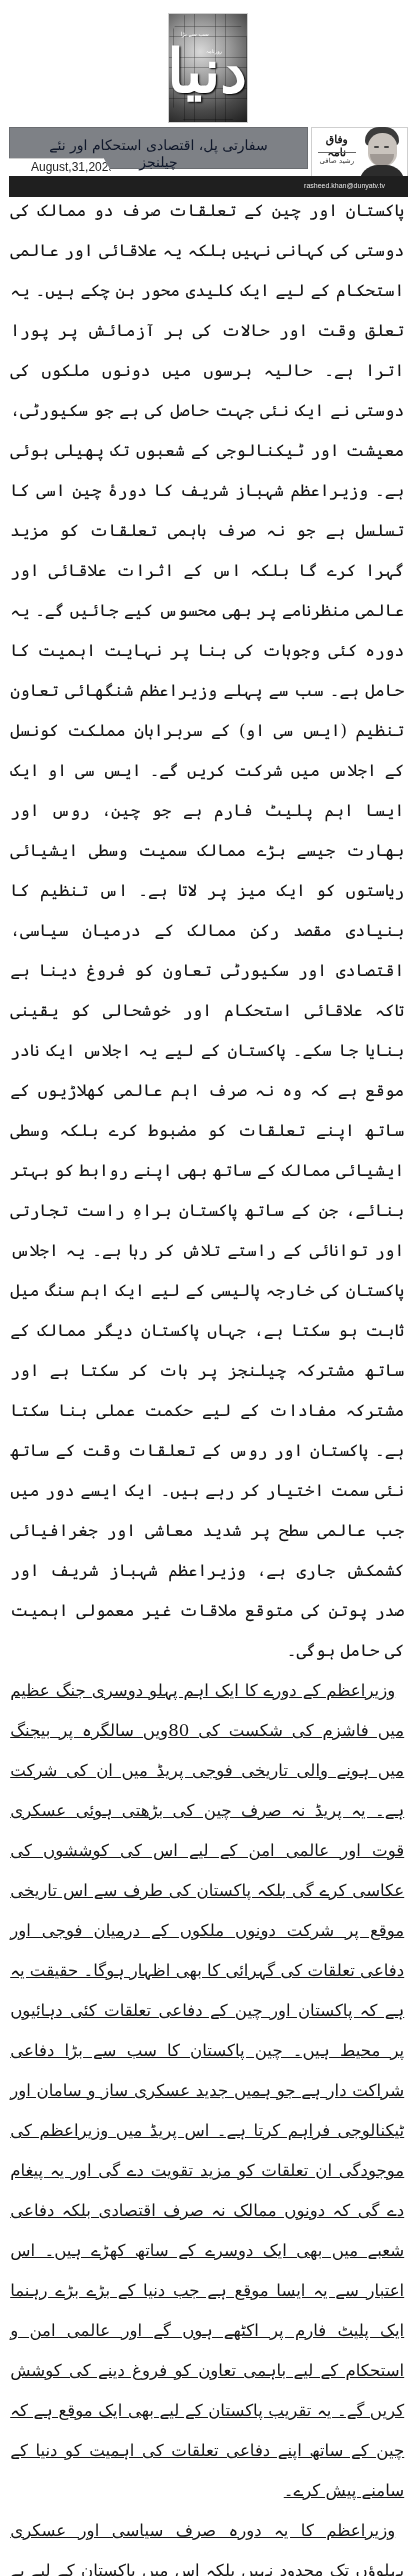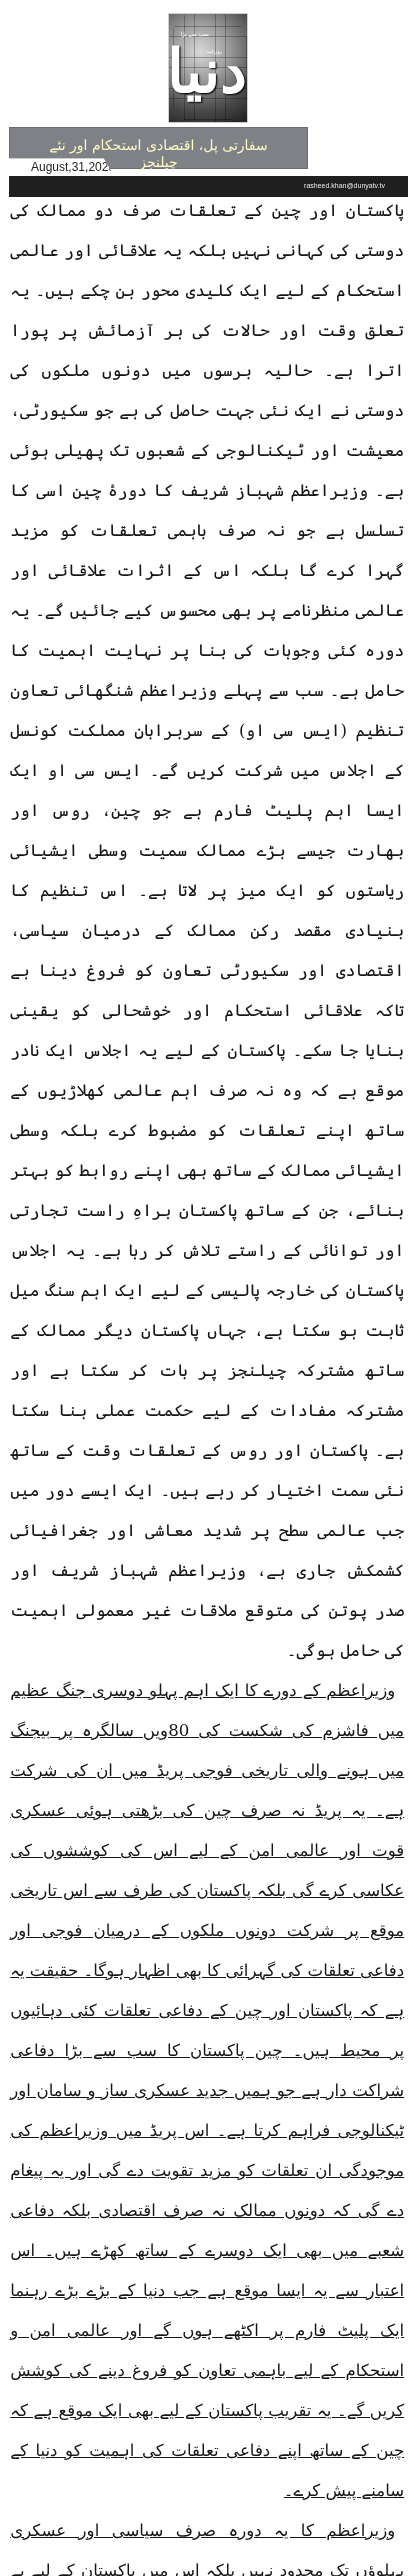--- a/index.html
+++ b/index.html
@@ -79,21 +79,21 @@
       border: 0.6px solid #6a6d71;
     }
     .title-text {
       position: absolute;
       left: 25.5px; right: 25.5px;
       top: 9px;
       text-align: center;
       direction: rtl;
       font-family: "DejaVu Serif", serif;
       font-size: 14px;
-      color: #fef9c3;
+      color: #0f172a;
       line-height: 1.2;
     }
     .date-tab {
       position: absolute;
       left: 0; top: 31px;
       width: 105px;
       height: 18px;
       background: #ffffff;
       clip-path: polygon(0 0, 90% 0, 100% 100%, 0 100%);
       border-top: 0.6px solid #ccc;
@@ -214,20 +214,33 @@
   <div class="logo-word">دنیا</div>
 </div>
 
 <div class="banner">
   <div class="title-bar">
     <div class="title-text">سفارتی پل، اقتصادی استحکام اور نئے چیلنجز</div>
   </div>
   <div class="date-tab">
     <div class="date-text">August,31,2025</div>
   </div>
+  <div class="author-card">
+    <div class="column-name">وفاق نامہ</div>
+    <div class="card-divider"></div>
+    <div class="author-name">رشید صافی</div>
+    <div class="author-photo">
+      <div class="photo-hair"></div>
+      <div class="photo-face"></div>
+      <div class="photo-eye-l"></div>
+      <div class="photo-eye-r"></div>
+      <div class="photo-beard"></div>
+      <div class="photo-body"></div>
+    </div>
+  </div>
   <div class="email-bar">
     <div class="email-text">rasheed.khan@dunyatv.tv</div>
   </div>
 </div>
 
 <div class="article">
   <p>پاکستان اور چین کے تعلقات صرف دو ممالک کی دوستی کی کہانی نہیں بلکہ یہ علاقائی اور عالمی استحکام کے لیے ایک کلیدی محور بن چکے ہیں۔ یہ تعلق وقت اور حالات کی ہر آزمائش پر پورا اترا ہے۔ حالیہ برسوں میں دونوں ملکوں کی دوستی نے ایک نئی جہت حاصل کی ہے جو سکیورٹی، معیشت اور ٹیکنالوجی کے شعبوں تک پھیلی ہوئی ہے۔ وزیراعظم شہباز شریف کا دورۂ چین اسی کا تسلسل ہے جو نہ صرف باہمی تعلقات کو مزید گہرا کرے گا بلکہ اس کے اثرات علاقائی اور عالمی منظرنامے پر بھی محسوس کیے جائیں گے۔ یہ دورہ کئی وجوہات کی بنا پر نہایت اہمیت کا حامل ہے۔ سب سے پہلے وزیراعظم شنگھائی تعاون تنظیم (ایس سی او) کے سربراہانِ مملکت کونسل کے اجلاس میں شرکت کریں گے۔ ایس سی او ایک ایسا اہم پلیٹ فارم ہے جو چین، روس اور بھارت جیسے بڑے ممالک سمیت وسطی ایشیائی ریاستوں کو ایک میز پر لاتا ہے۔ اس تنظیم کا بنیادی مقصد رکن ممالک کے درمیان سیاسی، اقتصادی اور سکیورٹی تعاون کو فروغ دینا ہے تاکہ علاقائی استحکام اور خوشحالی کو یقینی بنایا جا سکے۔ پاکستان کے لیے یہ اجلاس ایک نادر موقع ہے کہ وہ نہ صرف اہم عالمی کھلاڑیوں کے ساتھ اپنے تعلقات کو مضبوط کرے بلکہ وسطی ایشیائی ممالک کے ساتھ بھی اپنے روابط کو بہتر بنائے، جن کے ساتھ پاکستان براہِ راست تجارتی اور توانائی کے راستے تلاش کر رہا ہے۔ یہ اجلاس پاکستان کی خارجہ پالیسی کے لیے ایک اہم سنگ میل ثابت ہو سکتا ہے، جہاں پاکستان دیگر ممالک کے ساتھ مشترکہ چیلنجز پر بات کر سکتا ہے اور مشترکہ مفادات کے لیے حکمت عملی بنا سکتا ہے۔ پاکستان اور روس کے تعلقات وقت کے ساتھ نئی سمت اختیار کر رہے ہیں۔ ایک ایسے دور میں جب عالمی سطح پر شدید معاشی اور جغرافیائی کشمکش جاری ہے، وزیراعظم شہباز شریف اور صدر پوتن کی متوقع ملاقات غیر معمولی اہمیت کی حامل ہوگی۔</p>
   <p>وزیراعظم کے دورے کا ایک اہم پہلو دوسری جنگ عظیم میں فاشزم کی شکست کی 80ویں سالگرہ پر بیجنگ میں ہونے والی تاریخی فوجی پریڈ میں ان کی شرکت ہے۔ یہ پریڈ نہ صرف چین کی بڑھتی ہوئی عسکری قوت اور عالمی امن کے لیے اس کی کوششوں کی عکاسی کرے گی بلکہ پاکستان کی طرف سے اس تاریخی موقع پر شرکت دونوں ملکوں کے درمیان فوجی اور دفاعی تعلقات کی گہرائی کا بھی اظہار ہوگا۔ حقیقت یہ ہے کہ پاکستان اور چین کے دفاعی تعلقات کئی دہائیوں پر محیط ہیں۔ چین پاکستان کا سب سے بڑا دفاعی شراکت دار ہے جو ہمیں جدید عسکری ساز و سامان اور ٹیکنالوجی فراہم کرتا ہے۔ اس پریڈ میں وزیراعظم کی موجودگی ان تعلقات کو مزید تقویت دے گی اور یہ پیغام دے گی کہ دونوں ممالک نہ صرف اقتصادی بلکہ دفاعی شعبے میں بھی ایک دوسرے کے ساتھ کھڑے ہیں۔ اس اعتبار سے یہ ایسا موقع ہے جب دنیا کے بڑے بڑے رہنما ایک پلیٹ فارم پر اکٹھے ہوں گے اور عالمی امن و استحکام کے لیے باہمی تعاون کو فروغ دینے کی کوشش کریں گے۔ یہ تقریب پاکستان کے لیے بھی ایک موقع ہے کہ چین کے ساتھ اپنے دفاعی تعلقات کی اہمیت کو دنیا کے سامنے پیش کرے۔</p>
   <p>وزیراعظم کا یہ دورہ صرف سیاسی اور عسکری پہلوؤں تک محدود نہیں بلکہ اس میں پاکستان کے لیے بے پناہ اقتصادی مواقع بھی موجود ہیں۔ اس دورے کے دوران وزیراعظم چینی کاروباری حضرات اور کارپوریٹ ایگزیکٹوز سے ملاقاتیں کریں گے تاکہ دوطرفہ تجارت، اقتصادی اور سرمایہ کاری کے تعلقات کو مزید فروغ دیا جا سکے۔ اس سلسلے میں سب سے اہم ایونٹ پاکستان چین بزنس ٹو بزنس سرمایہ کاری کانفرنس میں ان کا خطاب ہوگا جو پاکستان میں چینی سرمایہ کاری کو راغب کرنے میں ایک اہم کردار ادا کرے گا۔</p>
 

